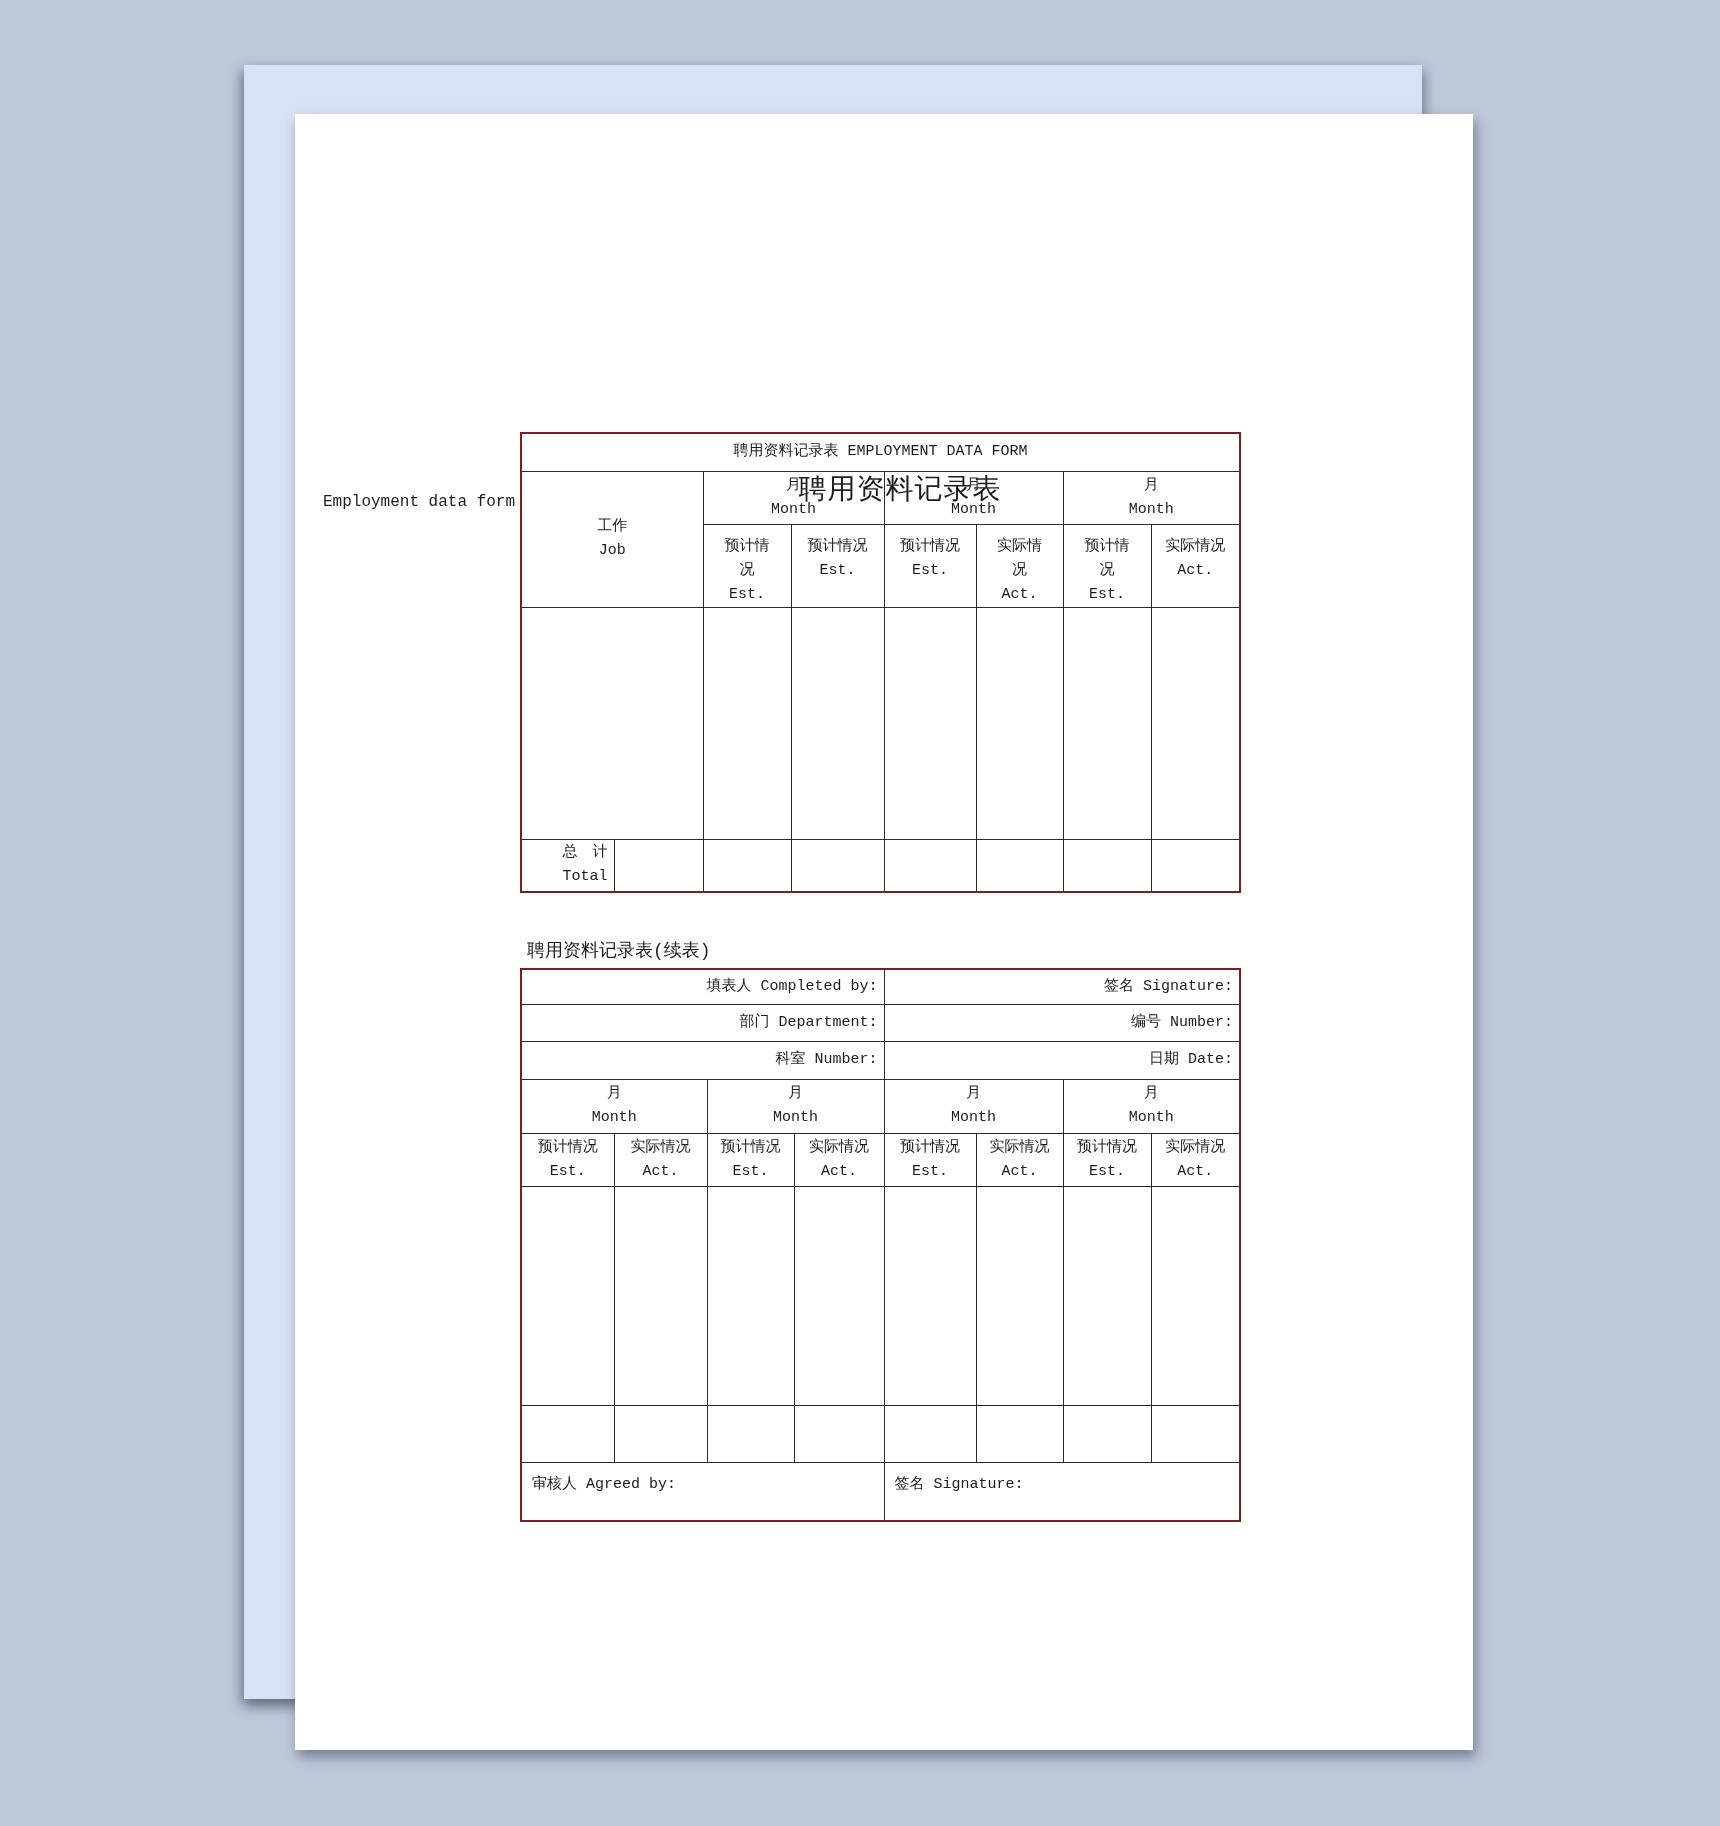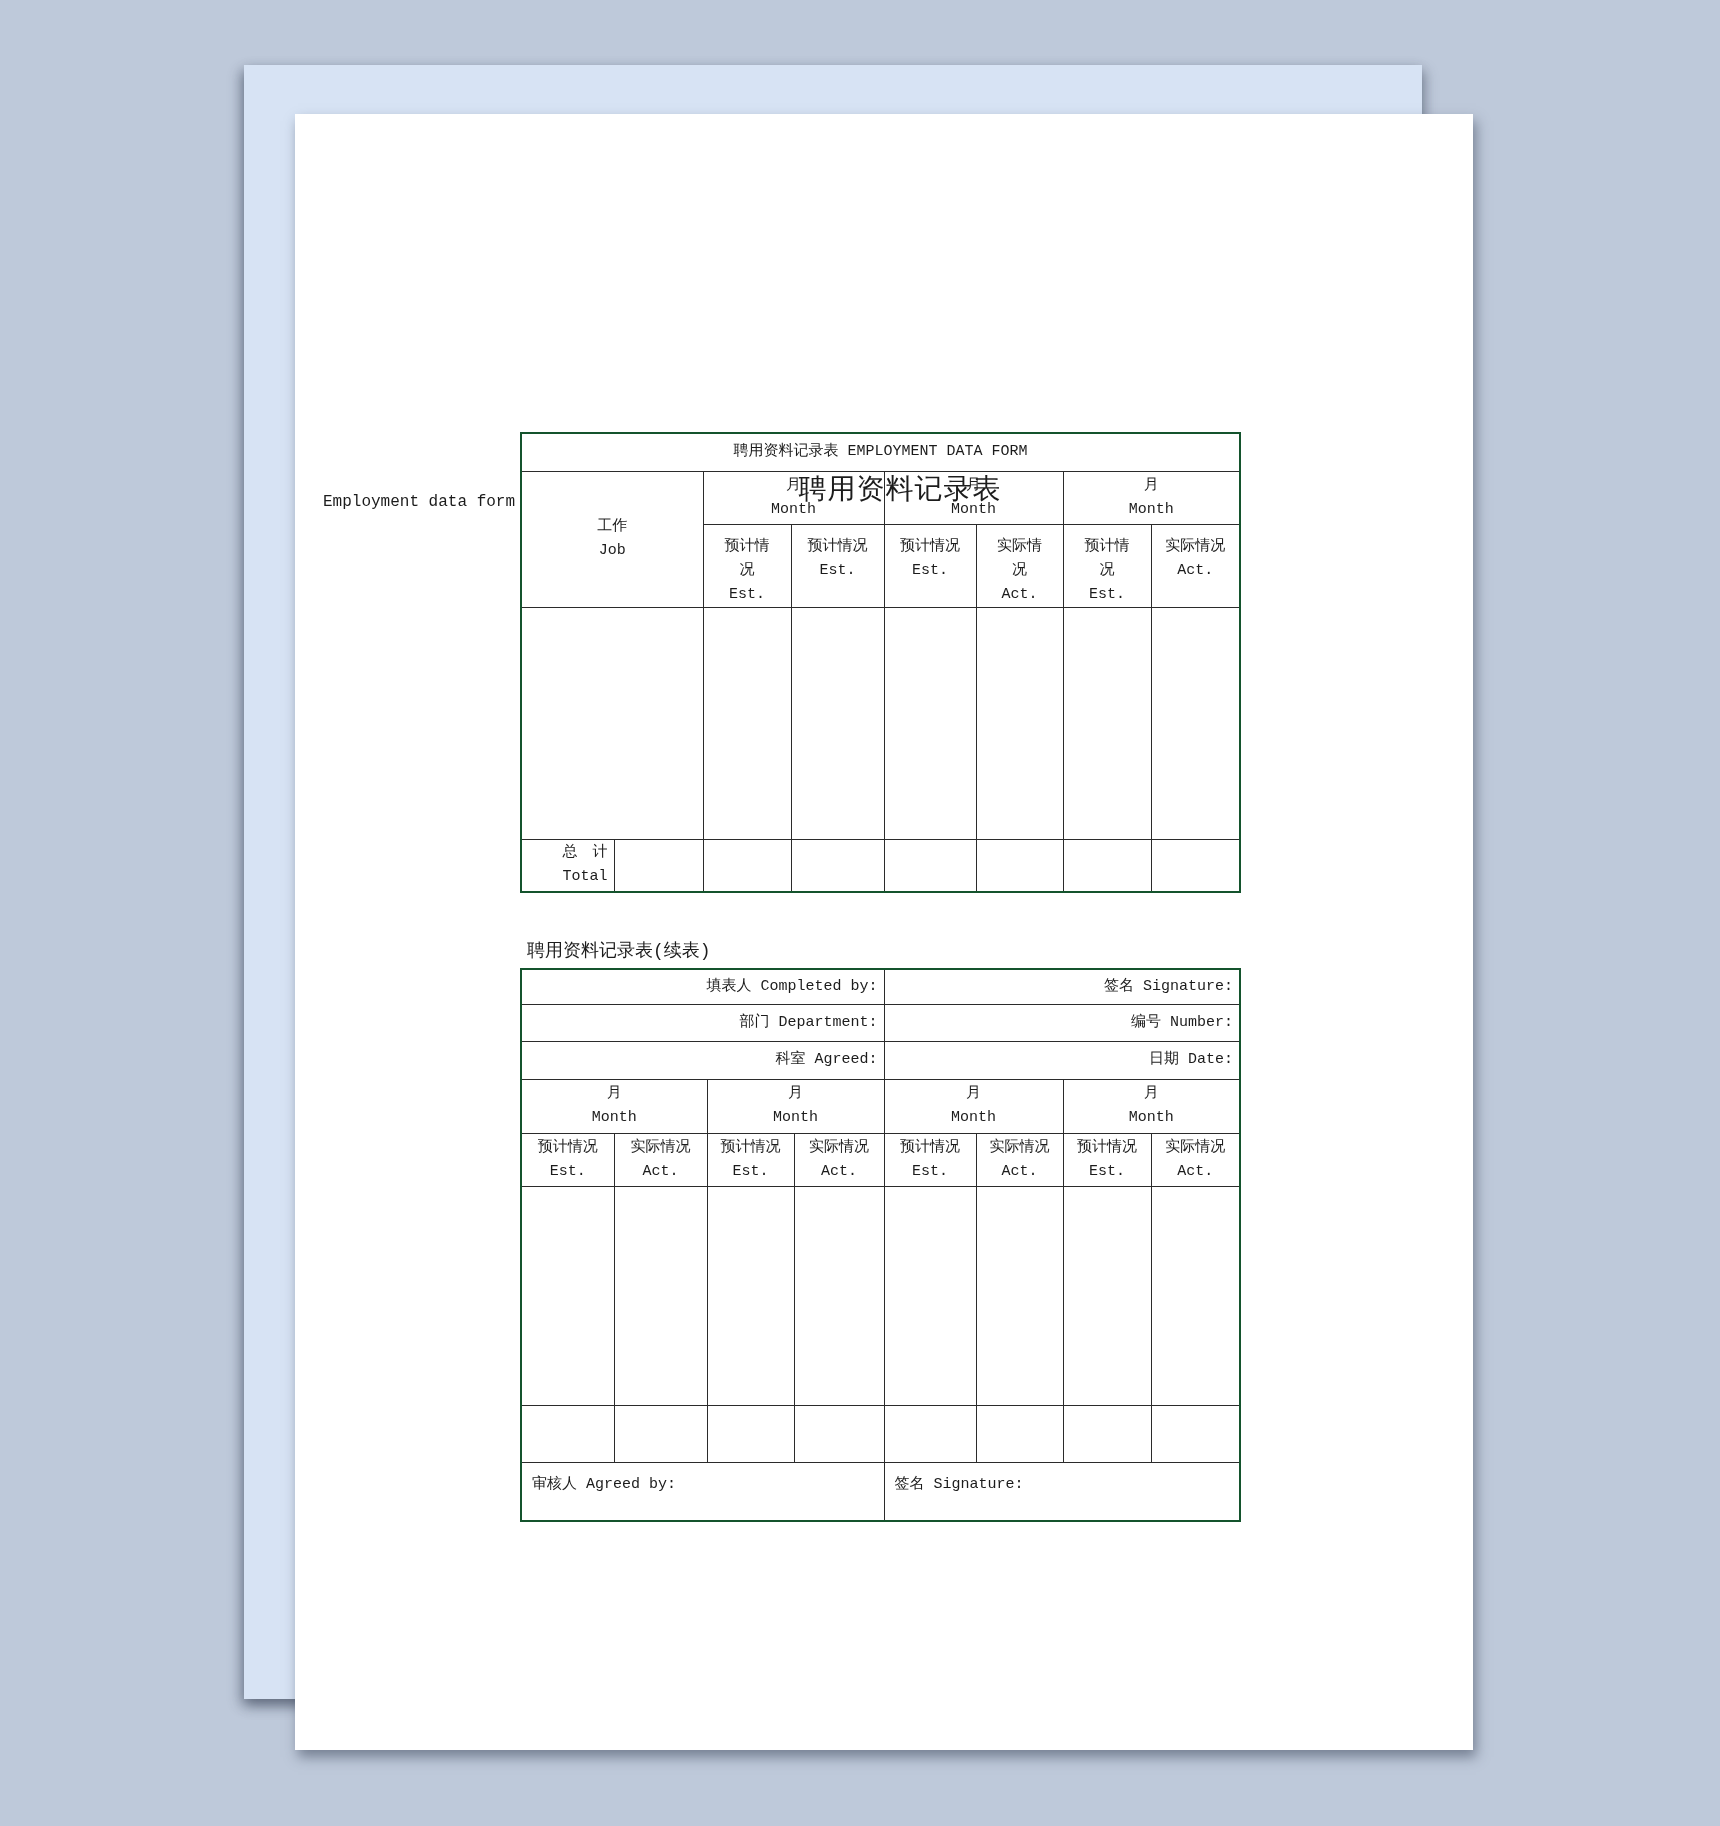--- a/index.html
+++ b/index.html
@@ -34,21 +34,21 @@
   }
   table.t1{top:318px;}
   table.t2{top:854px;}
   .t td{
     border:1px solid #2b2b2b;
     font-size:15px;line-height:1.6;
     white-space:pre-line;
     text-align:center;vertical-align:middle;
     padding:0;overflow:hidden;
   }
-  .t{border:2px solid #14532d;}
+  .t{border:2px solid #7f1d1d;}
   .t td.top{vertical-align:top;padding-top:10px;}
   .t td.left{text-align:right;padding-left:10px;padding-right:6px;}
   .t td.lefttop{text-align:left;vertical-align:top;padding:10px 6px 0 10px;}
   .cont-heading{
     position:absolute;left:232px;top:824px;font-size:18px;
   }
 </style>
 </head>
 <body>
 
@@ -140,21 +140,21 @@
     <tbody>
         <tr style="height:35px">
       <td colspan="4" class="left">填表人 Completed by:</td>
       <td colspan="4" class="left">签名 Signature:</td>
     </tr>
     <tr style="height:37px">
       <td colspan="4" class="left">部门 Department:</td>
       <td colspan="4" class="left">编号 Number:</td>
     </tr>
     <tr style="height:38px">
-      <td colspan="4" class="left">科室 Agreed:</td>
+      <td colspan="4" class="left">科室 Number:</td>
       <td colspan="4" class="left">日期 Date:</td>
     </tr>
     <tr style="height:54px">
       <td colspan="2">月
 Month</td>
       <td colspan="2">月
 Month</td>
       <td colspan="2">月
 Month</td>
       <td colspan="2">月

